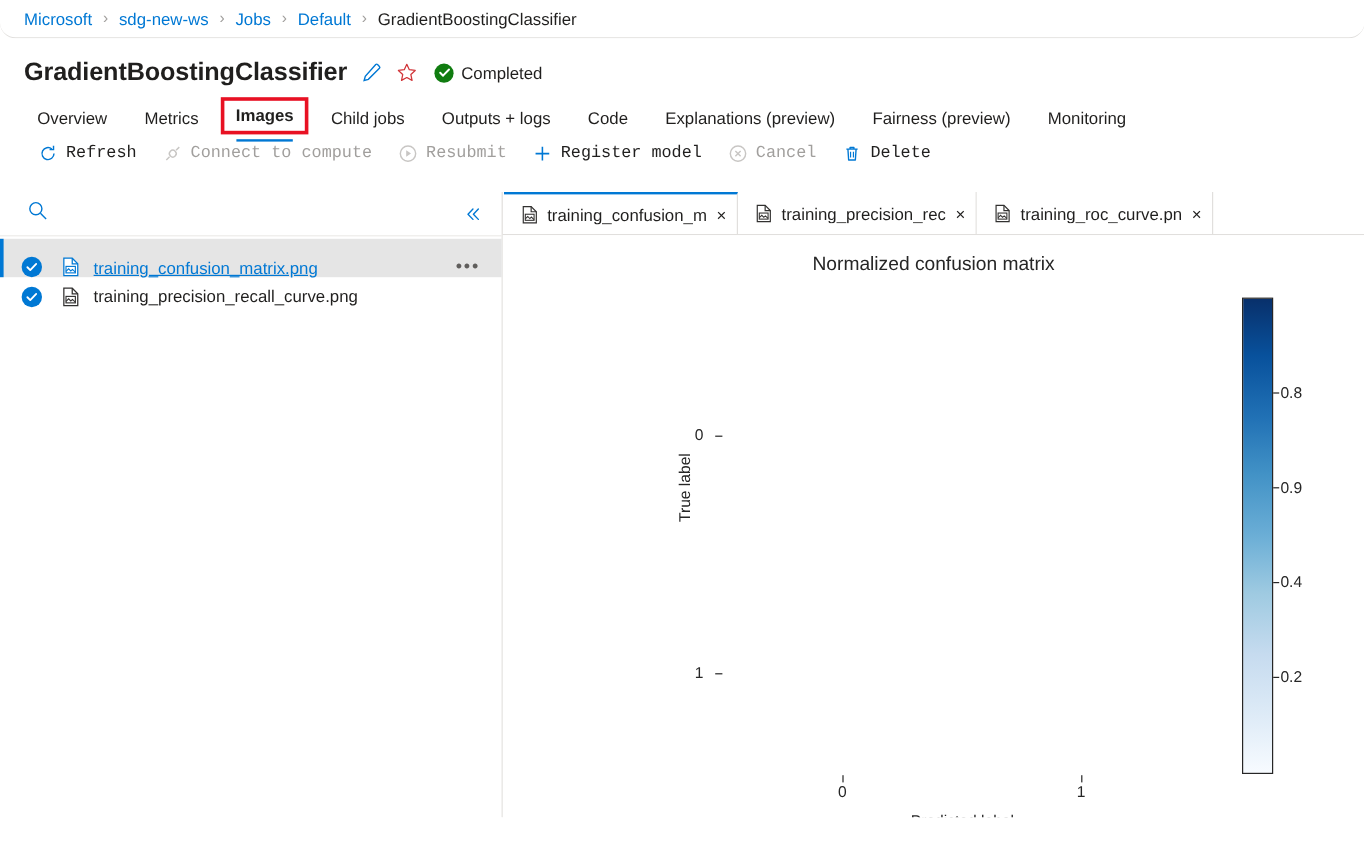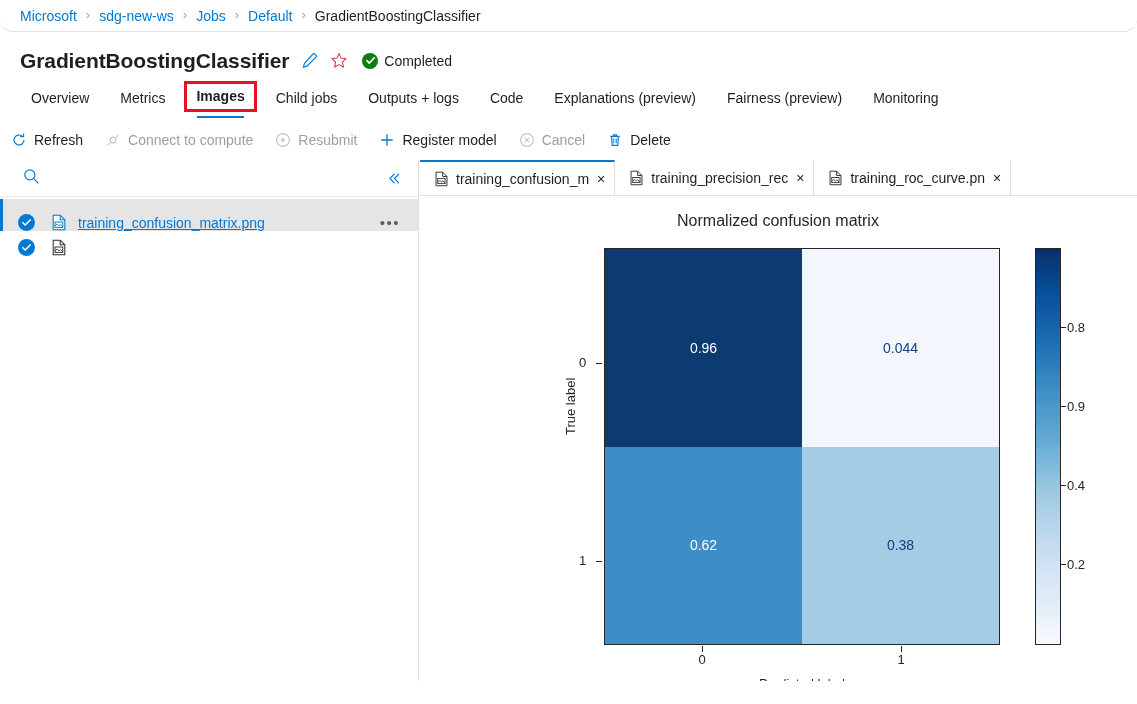--- a/index.html
+++ b/index.html
@@ -68,24 +68,25 @@
   .tab.highlighted {
     outline: 3px solid #e81123;
     outline-offset: 0;
     padding: 4px 9px 5px 9px;
     margin-bottom: 6px;
   }
   .tab.highlighted::after { bottom: -9px; left: 10px; right: 10px; }
 
   
   .cmdbar {
-    display: flex; align-items: center;
-    height: 40px; padding-left: 11px;
+    display: flex; align-items: flex-start;
+    height: 40px; padding-left: 32px;
     font-size: 14px;
     margin-top: 4px;
+    font-family: Liberation Mono, monospace;
   }
   .cmd {
     display: flex; align-items: center;
     margin-right: 22px; cursor: pointer;
     color: #201f1e; white-space: nowrap;
   }
   .cmd.disabled { color: #a19f9d; cursor: default; }
   .cmd .glyph { margin-right: 7px; display: flex; align-items: center; }
 
   
@@ -376,20 +377,21 @@
           </svg>
         </span>
         <span class="file-icon">
           <svg width="16" height="17" viewBox="0 0 16 17">
             <path d="M2.2 1.2h7l4.6 4.6v9.9H2.2z" fill="#fff" stroke="#323130" stroke-width="1.05"></path>
             <path d="M9.2 1.2v4.6h4.6" fill="none" stroke="#323130" stroke-width="1.05"></path>
             <rect x="4" y="8" width="7.8" height="5.4" fill="none" stroke="#323130" stroke-width=".95"></rect>
             <path d="M4 12.2l2.2-2.2 1.8 1.8 1.4-1.3 2.4 2.3" fill="none" stroke="#323130" stroke-width=".9"></path>
           </svg>
         </span>
+        <span class="file-name">training_precision_recall_curve.png</span>
       </div>
 
 
     </div>
   </div>
 
   <div class="right-pane">
 
     <div class="doc-tabs">
 
@@ -438,26 +440,20 @@
 
       <div class="plot-wrap">
 
         <div class="ylabel">True label</div>
 
         <div class="ytick" style="left:160px; top:113px;">0</div>
         <div class="tickmark" style="left:177px; top:121px; width:6px; height:1.3px;"></div>
         <div class="ytick" style="left:160px; top:311px;">1</div>
         <div class="tickmark" style="left:177px; top:319px; width:6px; height:1.3px;"></div>
 
-        <div class="matrix">
-          <div class="cell" style="background:#0c3b72; color:#ffffff;">0.96</div>
-          <div class="cell" style="background:#f3f7fd; color:#10427e;">0.044</div>
-          <div class="cell" style="background:#3d8ec8; color:#ffffff;">0.62</div>
-          <div class="cell" style="background:#a4cce4; color:#10427e;">0.38</div>
-        </div>
 
         <div class="tickmark" style="left:283px; top:404px; width:1.3px; height:6px;"></div>
         <div class="xtick" style="left:283px;">0</div>
         <div class="tickmark" style="left:482px; top:404px; width:1.3px; height:6px;"></div>
         <div class="xtick" style="left:482px;">1</div>
 
         <div class="xlabel">Predicted label</div>
 
         <div class="cbar" style="background:linear-gradient(to top, #f7fbff 0%, #deebf7 12%, #c6dbef 25%, #9ecae1 38%, #6baed6 50%, #4292c6 63%, #2171b5 75%, #08519c 88%, #08306b 100%);"></div>
 

